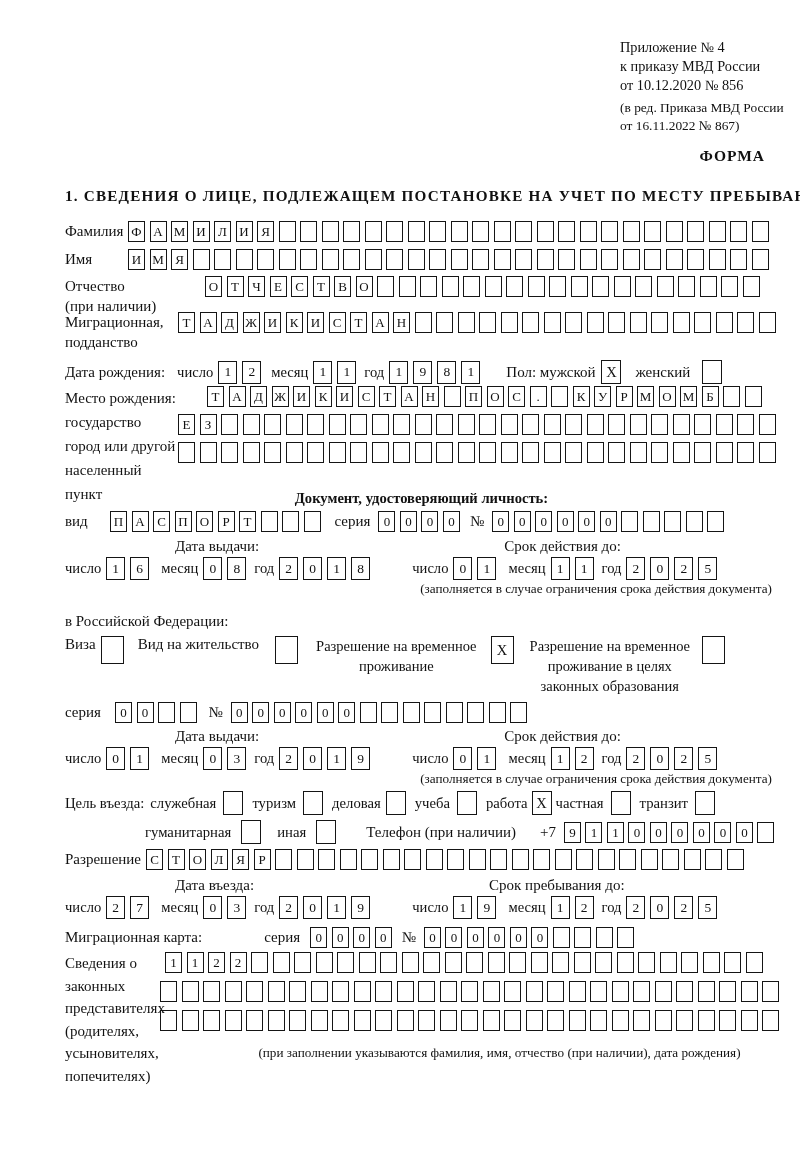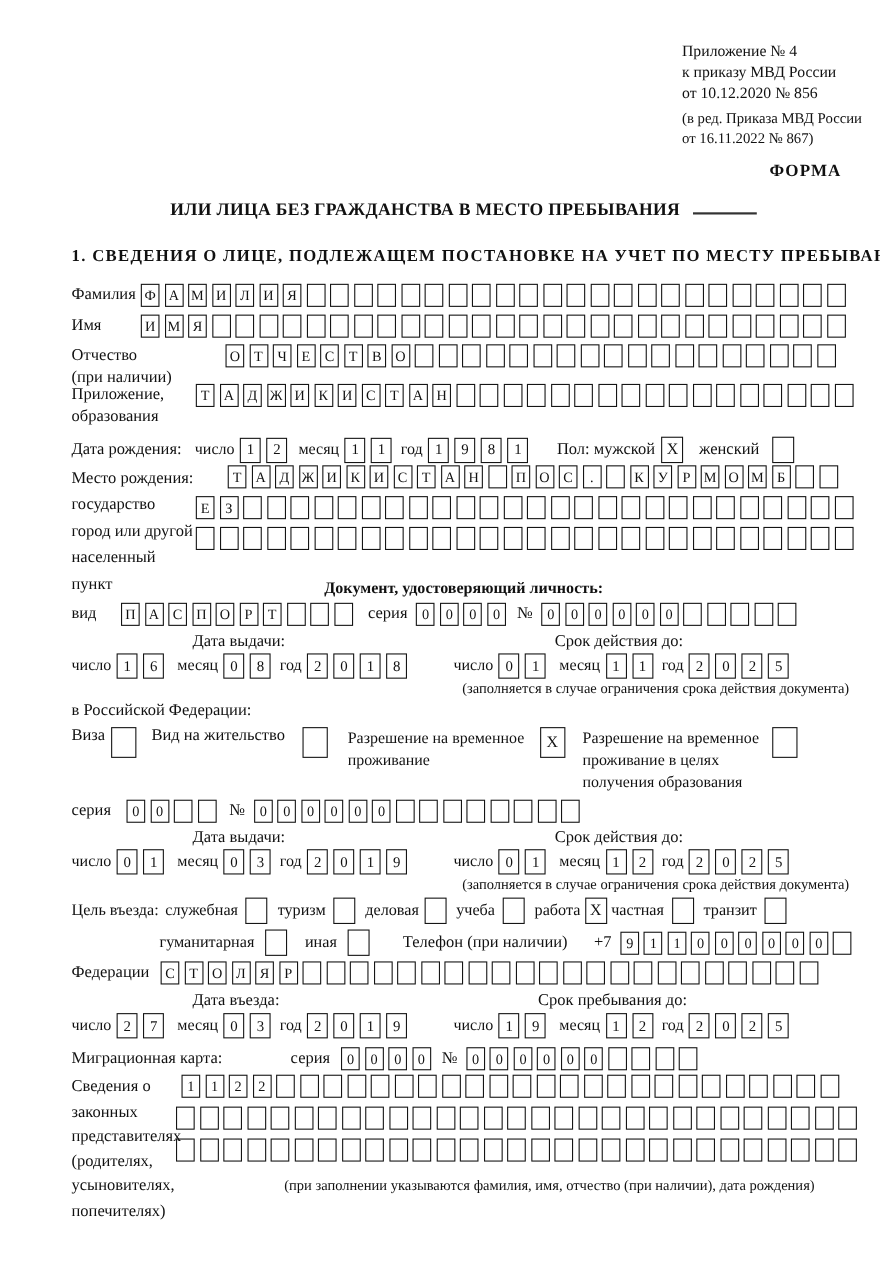--- a/index.html
+++ b/index.html
@@ -24,44 +24,41 @@
   .forma{margin-top:12px;text-align:right;padding-right:13px;font-weight:bold;font-size:15.5px;letter-spacing:1px;}
   .title{margin-top:14px;text-align:center;font-weight:bold;font-size:16px;line-height:23px;letter-spacing:.3px;}
   .blank-line{display:inline-block;width:58px;border-bottom:2.2px solid #333;margin-left:12px;vertical-align:baseline;}
   .sec{margin-top:22px;font-weight:bold;font-size:15.2px;letter-spacing:1.2px;white-space:nowrap;}
   .dochdr{font-weight:bold;font-size:14.6px;text-align:center;}
   .dates-hdr{font-size:15px;display:flex;}
   .dlbl{font-size:14.6px;flex:none;margin-right:5px;}
   .note-right{text-align:right;padding-right:6px;}
   .lblcol{flex:none;font-size:15px;line-height:24px;}
   .stack{display:flex;flex-direction:column;gap:7px;}
-  .permit-lbl{font-size:14.5px;text-align:left;line-height:20px;flex:none;}
+  .permit-lbl{font-size:14.5px;text-align:center;line-height:20px;flex:none;}
   .pair-lbl{font-size:14.7px;flex:none;}
 </style>
 </head>
 <body>
 
 <div class="page">
 
   <div class="apx">
     <div>Приложение № 4</div>
     <div>к приказу МВД России</div>
     <div>от 10.12.2020 № 856</div>
     <div class="apx2">
       <div>(в ред. Приказа МВД России</div>
       <div>от 16.11.2022 № 867)</div>
     </div>
   </div>
 
   <div class="forma">ФОРМА</div>
 
   <div class="title">
-    <div>
-      <span>ИЛИ ЛИЦА БЕЗ ГРАЖДАНСТВА В МЕСТО ПРЕБЫВАНИЯ</span><span class="blank-line"></span>
-    </div>
   </div>
 
   <div class="sec">1. СВЕДЕНИЯ О ЛИЦЕ, ПОДЛЕЖАЩЕМ ПОСТАНОВКЕ НА УЧЕТ ПО МЕСТУ ПРЕБЫВАНИЯ</div>
 
   <div class="row" style="margin-top:16px">
     <span class="lbl" style="width:63px">Фамилия</span>
     <span class="cells">
         <span class="cell">Ф</span>
         <span class="cell">А</span>
         <span class="cell">М</span>
@@ -161,22 +158,22 @@
         <span class="cell"></span>
         <span class="cell"></span>
         <span class="cell"></span>
         <span class="cell"></span>
         <span class="cell"></span>
       </span>
   </div>
 
   <div class="rowt" style="margin-top:-4px">
     <span class="lblcol" style="width:113px;line-height:20px">
-      <div>Приложение,</div>
-      <div>образования</div>
+      <div>Миграционная,</div>
+      <div>подданство</div>
     </span>
     <span class="cells">
         <span class="cell">Т</span>
         <span class="cell">А</span>
         <span class="cell">Д</span>
         <span class="cell">Ж</span>
         <span class="cell">И</span>
         <span class="cell">К</span>
         <span class="cell">И</span>
         <span class="cell">С</span>
@@ -402,36 +399,36 @@
     <span class="dlbl" style="margin-left:8px">год</span>
     <span class="cells dg">
         <span class="cell">2</span>
         <span class="cell">0</span>
         <span class="cell">2</span>
         <span class="cell">5</span>
       </span>
   </div>
   <div class="sm note-right" style="margin-top:1px">(заполняется в случае ограничения срока действия документа)</div>
 
-  <div class="lbl" style="margin-top:4px">в Российской Федерации:</div>
+  <div class="lbl" style="margin-top:16px">в Российской Федерации:</div>
 
   <div class="rowt" style="margin-top:6px">
     <span class="lbl">Виза</span>
     <span class="cb permit-cb" style="margin-left:5px"></span>
     <span class="lbl" style="margin-left:14px">Вид на жительство</span>
     <span class="cb permit-cb" style="margin-left:16px"></span>
     <span class="permit-lbl" style="margin-left:18px">
       <div>Разрешение на временное</div>
       <div>проживание</div>
     </span>
     <span class="cb permit-cb" style="margin-left:14px">X</span>
     <span class="permit-lbl" style="margin-left:16px">
       <div>Разрешение на временное</div>
       <div>проживание в целях</div>
-      <div>получения образования</div>
+      <div>законных образования</div>
     </span>
     <span class="cb permit-cb" style="margin-left:12px"></span>
   </div>
 
   <div class="row" style="margin-top:6px">
     <span class="lbl" style="width:50px">серия</span>
     <span class="cells">
         <span class="cell">0</span>
         <span class="cell">0</span>
         <span class="cell"></span>
@@ -532,21 +529,21 @@
         <span class="cell">0</span>
         <span class="cell">0</span>
         <span class="cell">0</span>
         <span class="cell">0</span>
         <span class="cell">0</span>
         <span class="cell"></span>
       </span>
   </div>
 
   <div class="row" style="margin-top:5px">
-    <span class="lbl" style="width:81px">Федерации</span>
+    <span class="lbl" style="width:81px">Разрешение</span>
     <span class="cells">
         <span class="cell">С</span>
         <span class="cell">Т</span>
         <span class="cell">О</span>
         <span class="cell">Л</span>
         <span class="cell">Я</span>
         <span class="cell">Р</span>
         <span class="cell"></span>
         <span class="cell"></span>
         <span class="cell"></span>

